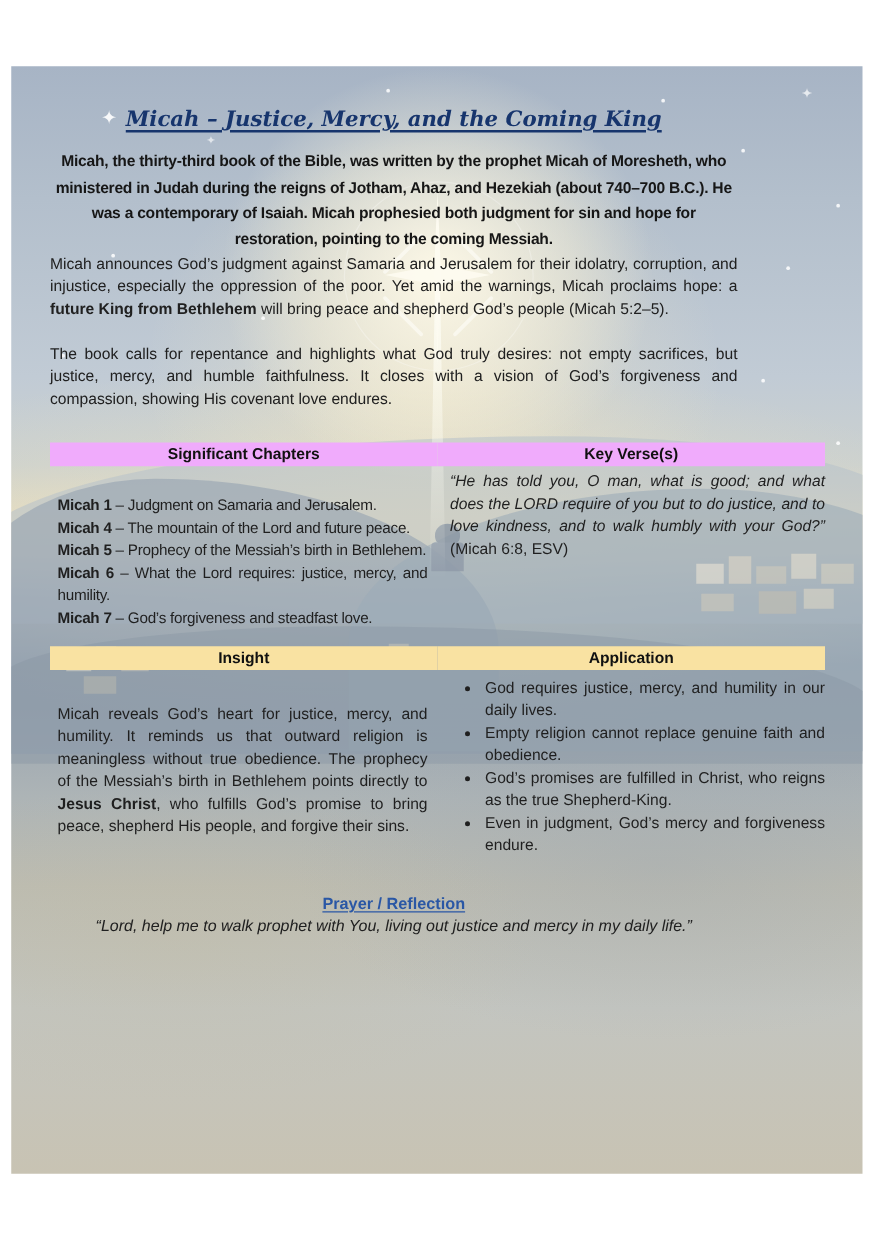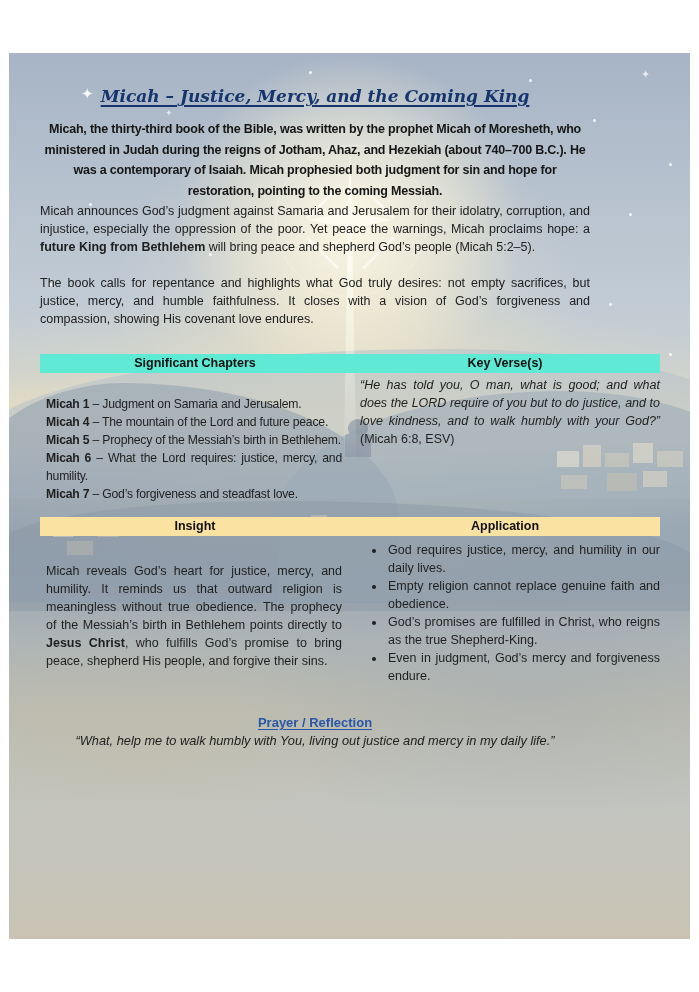--- a/index.html
+++ b/index.html
@@ -70,21 +70,21 @@
     text-decoration:underline;text-underline-offset:2px;
   }
   .body-p{margin:1px 0 0;font-size:12.5px;line-height:18px;text-align:justify;color:#202020;}
   .body-p + .body-p{margin-top:18px;}
   .tbl{margin:26px 0 0;}
   .tbl-head{display:flex;width:620px;}
   .tbl-head .hc{
     width:50%;text-align:center;font-weight:bold;font-size:12.5px;color:#111;
     padding:2px 0 3px;
   }
-  .blue .hc{background:#5eead4;}
+  .blue .hc{background:#f0abfc;}
   .yellow .hc{background:#f9e2a2;}
   .tbl-body{display:flex;width:620px;align-items:flex-start;}
   .cellL{width:50%;box-sizing:border-box;padding:22px 8px 6px 6px;}
   .cellR{width:50%;box-sizing:border-box;padding:3px 0 4px 10px;}
   .chapter-line{margin:0;font-size:12.2px;line-height:18px;text-align:justify;letter-spacing:-0.2px;}
   .verse{margin:0 0 18px;font-size:12.5px;line-height:18px;text-align:justify;}
   .verse:last-child{margin-bottom:0;}
   .verse .it{font-style:italic;}
   .verse .ref{font-style:normal;}
   .insight-p{margin:0;font-size:12.5px;line-height:18px;text-align:justify;}
@@ -161,21 +161,21 @@
   </div>
 
   <div class="content">
     <div class="inner">
 
       <h1 class="doc-title">Micah – Justice, Mercy, and the Coming King</h1>
 
       <p class="intro">Micah, the thirty-third book of the Bible, was written by the prophet Micah of Moresheth, who ministered in Judah during the reigns of Jotham, Ahaz, and Hezekiah (about 740–700 B.C.). He was a contemporary of Isaiah. Micah prophesied both judgment for sin and hope for restoration, pointing to the coming Messiah.</p>
 
 
-      <p class="body-p"><span>Micah announces God’s judgment against Samaria and Jerusalem for their idolatry, corruption, and injustice, especially the oppression of the poor. Yet peace the warnings, Micah proclaims hope: a </span><b>future King from Bethlehem</b><span> will bring peace and shepherd God’s people (Micah 5:2–5).</span></p>
+      <p class="body-p"><span>Micah announces God’s judgment against Samaria and Jerusalem for their idolatry, corruption, and injustice, especially the oppression of the poor. Yet amid the warnings, Micah proclaims hope: a </span><b>future King from Bethlehem</b><span> will bring peace and shepherd God’s people (Micah 5:2–5).</span></p>
 
       <p class="body-p">The book calls for repentance and highlights what God truly desires: not empty sacrifices, but justice, mercy, and humble faithfulness. It closes with a vision of God’s forgiveness and compassion, showing His covenant love endures.</p>
 
       <div class="tbl">
         <div class="tbl-head blue">
           <div class="hc">Significant Chapters</div>
           <div class="hc">Key Verse(s)</div>
         </div>
         <div class="tbl-body">
           <div class="cellL">
@@ -205,17 +205,17 @@
                 <li>God requires justice, mercy, and humility in our daily lives.</li>
                 <li>Empty religion cannot replace genuine faith and obedience.</li>
                 <li>God’s promises are fulfilled in Christ, who reigns as the true Shepherd-King.</li>
                 <li>Even in judgment, God’s mercy and forgiveness endure.</li>
               </ul>
           </div>
         </div>
       </div>
 
       <h2 class="prayer-h">Prayer / Reflection</h2>
-      <p class="prayer-q">“What, help me to walk humbly with You, living out justice and mercy in my daily life.”</p>
+      <p class="prayer-q">“Lord, help me to walk prophet with You, living out justice and mercy in my daily life.”</p>
 
     </div>
   </div>
 </div>
 
 </body></html>

